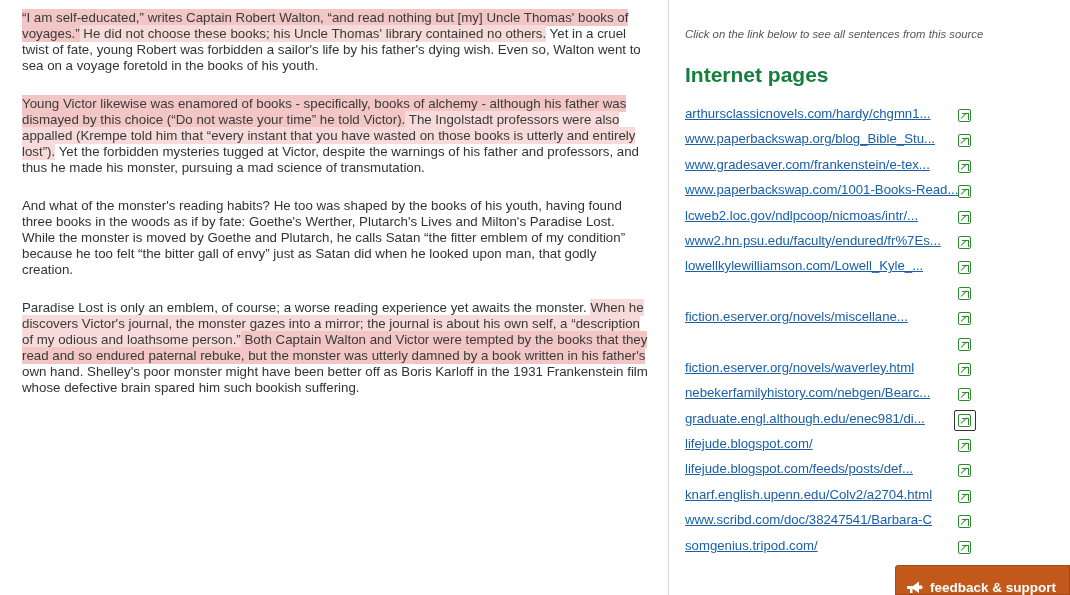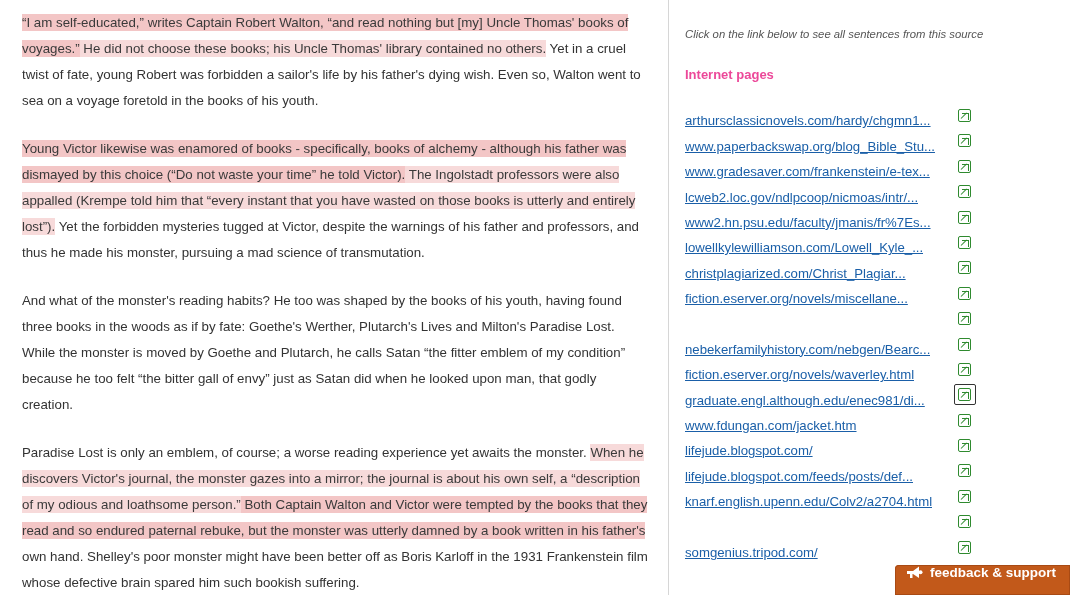--- a/index.html
+++ b/index.html
@@ -23,21 +23,21 @@
     left: 0; top: 0;
     width: 668px;
     height: 595px;
     background: #ffffff;
     padding: 10px 20px 0 22px;
     overflow: hidden;
   }
   #doc-pane p {
     margin: 0 0 22px 0;
     font-size: 13.3px;
-    line-height: 26px;
+    line-height: 16px;
     color: #333333;
     text-align: left;
   }
   .hl {
     background: #f3c6c6;
     color: #3a3a3a;
     padding: 1px 0;
     box-decoration-break: clone;
     -webkit-box-decoration-break: clone;
   }
@@ -67,31 +67,31 @@
     overflow: hidden;
   }
   #side-hint {
     font-size: 11.3px;
     font-style: italic;
     color: #555555;
     margin: 2px 0 22px 0;
     line-height: 14px;
   }
   #side-title {
-    font-size: 13px;
+    font-size: 21px;
     font-weight: bold;
-    color: #ec4899;
+    color: #15803d;
     margin: 0 0 18px 0;
     line-height: 24px;
   }
   .link-row {
     position: relative;
     height: 25.4px;
     display: flex;
-    align-items: flex-end;
+    align-items: flex-start;
   }
   .link-row a {
     font-size: 13.2px;
     color: #1a5fa8;
     text-decoration: underline;
     white-space: nowrap;
     overflow: hidden;
     text-overflow: clip;
     max-width: 300px;
     line-height: 18px;
@@ -138,21 +138,21 @@
   #feedback {
     position: absolute;
     right: 0px;
     bottom: 0px;
     height: 30px;
     background: #c2591a;
     color: #ffffff;
     font-size: 13.5px;
     font-weight: bold;
     display: flex;
-    align-items: flex-start;
+    align-items: flex-end;
     gap: 7px;
     padding: 0 14px 0 11px;
     border-radius: 4px 0 0 0;
     box-shadow: 0 0 0 1px #a84a14 inset;
     margin-left: 36px;
   }
   #feedback .megaphone {
     display: inline-block;
     width: 17px; height: 15px;
     position: relative;
@@ -183,72 +183,72 @@
         </div>
         <div class="link-row">
           <a href="#">www.paperbackswap.org/blog_Bible_Stu...</a>
           <span class="ext-icon"></span>
         </div>
         <div class="link-row">
           <a href="#">www.gradesaver.com/frankenstein/e-tex...</a>
           <span class="ext-icon"></span>
         </div>
         <div class="link-row">
+          <a href="#">www.paperbackswap.com/1001-Books-Read...</a>
+          <span class="ext-icon"></span>
+        </div>
+        <div class="link-row">
           <a href="#">lcweb2.loc.gov/ndlpcoop/nicmoas/intr/...</a>
           <span class="ext-icon"></span>
         </div>
         <div class="link-row">
-          <a href="#">www2.hn.psu.edu/faculty/jmanis/fr%7Es...</a>
+          <a href="#">www2.hn.psu.edu/faculty/endured/fr%7Es...</a>
           <span class="ext-icon"></span>
         </div>
         <div class="link-row">
           <a href="#">lowellkylewilliamson.com/Lowell_Kyle_...</a>
           <span class="ext-icon"></span>
         </div>
         <div class="link-row">
-          <a href="#">christplagiarized.com/Christ_Plagiar...</a>
           <span class="ext-icon"></span>
         </div>
         <div class="link-row">
           <a href="#">fiction.eserver.org/novels/miscellane...</a>
           <span class="ext-icon"></span>
         </div>
         <div class="link-row">
           <span class="ext-icon"></span>
         </div>
         <div class="link-row">
+          <a href="#">fiction.eserver.org/novels/waverley.html</a>
+          <span class="ext-icon"></span>
+        </div>
+        <div class="link-row">
           <a href="#">nebekerfamilyhistory.com/nebgen/Bearc...</a>
-          <span class="ext-icon"></span>
-        </div>
-        <div class="link-row">
-          <a href="#">fiction.eserver.org/novels/waverley.html</a>
           <span class="ext-icon"></span>
         </div>
         <div class="link-row focused">
           <a href="#">graduate.engl.although.edu/enec981/di...</a>
           <span class="ext-icon-wrap"></span>
           <span class="ext-icon"></span>
         </div>
         <div class="link-row">
-          <a href="#">www.fdungan.com/jacket.htm</a>
-          <span class="ext-icon"></span>
-        </div>
-        <div class="link-row">
           <a href="#">lifejude.blogspot.com/</a>
           <span class="ext-icon"></span>
         </div>
         <div class="link-row">
           <a href="#">lifejude.blogspot.com/feeds/posts/def...</a>
           <span class="ext-icon"></span>
         </div>
         <div class="link-row">
           <a href="#">knarf.english.upenn.edu/Colv2/a2704.html</a>
           <span class="ext-icon"></span>
         </div>
         <div class="link-row">
+          <a href="#">www.scribd.com/doc/38247541/Barbara-C</a>
           <span class="ext-icon"></span>
         </div>
         <div class="link-row">
           <a href="#">somgenius.tripod.com/</a>
           <span class="ext-icon"></span>
         </div>
       </div>
   </div>
 
   <div id="feedback">

